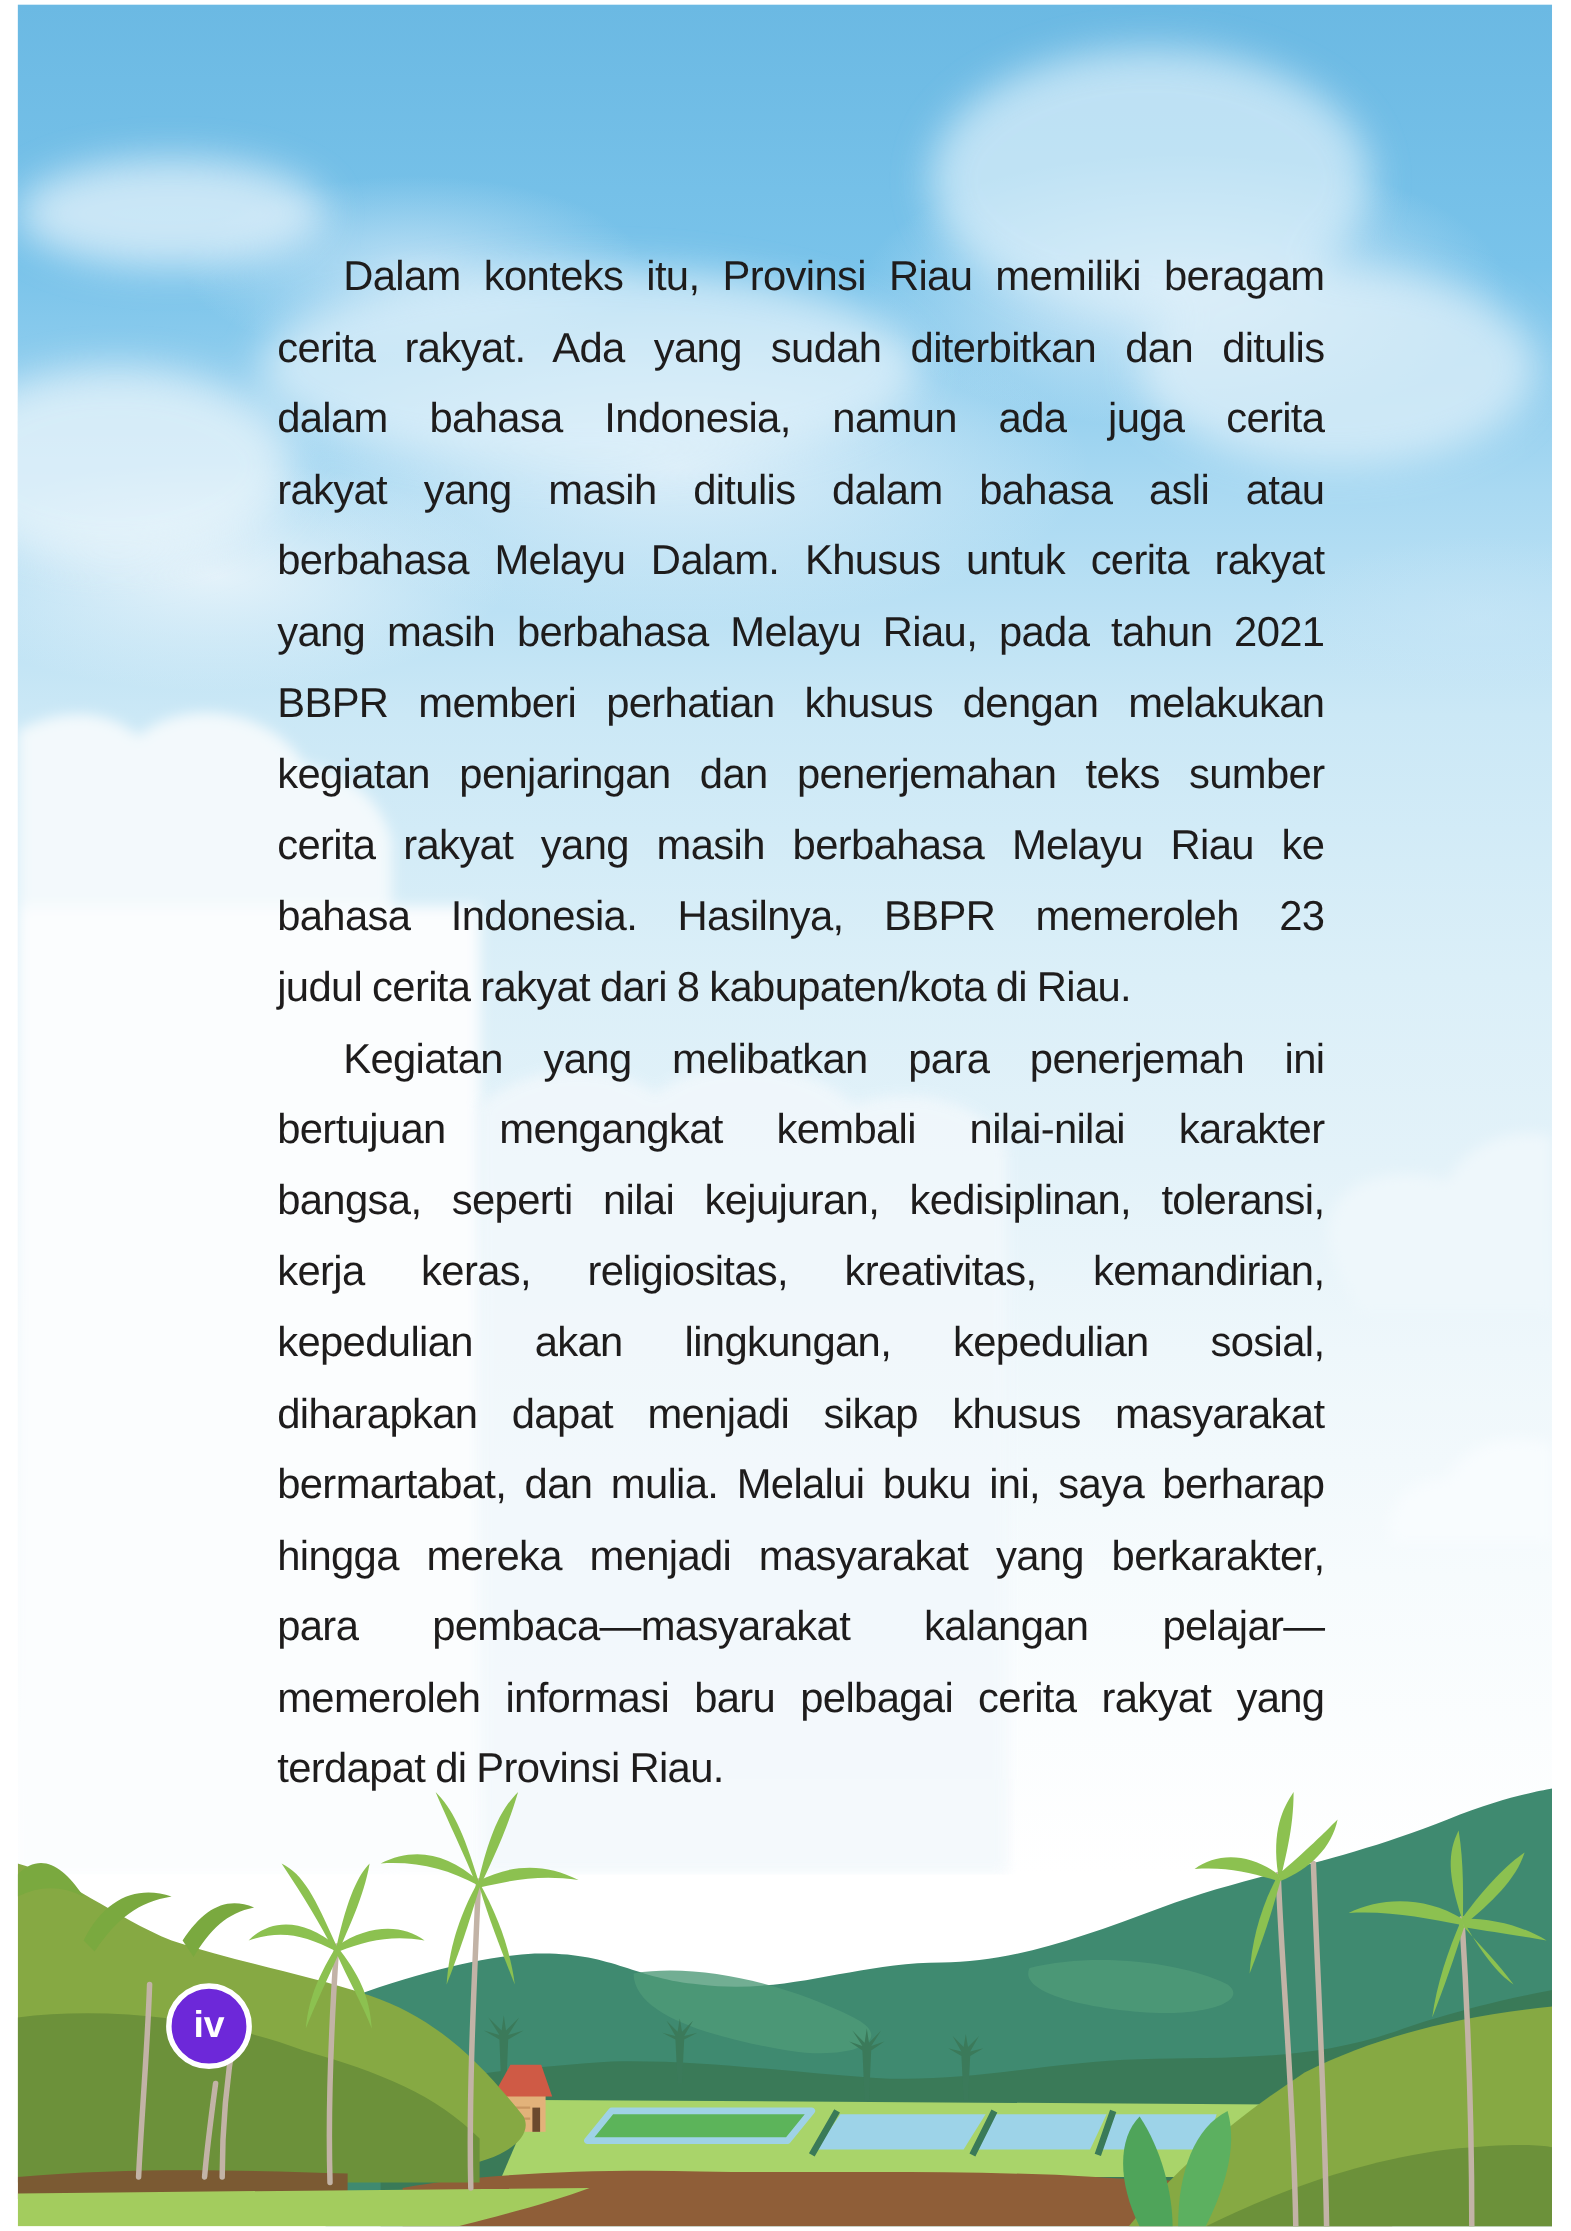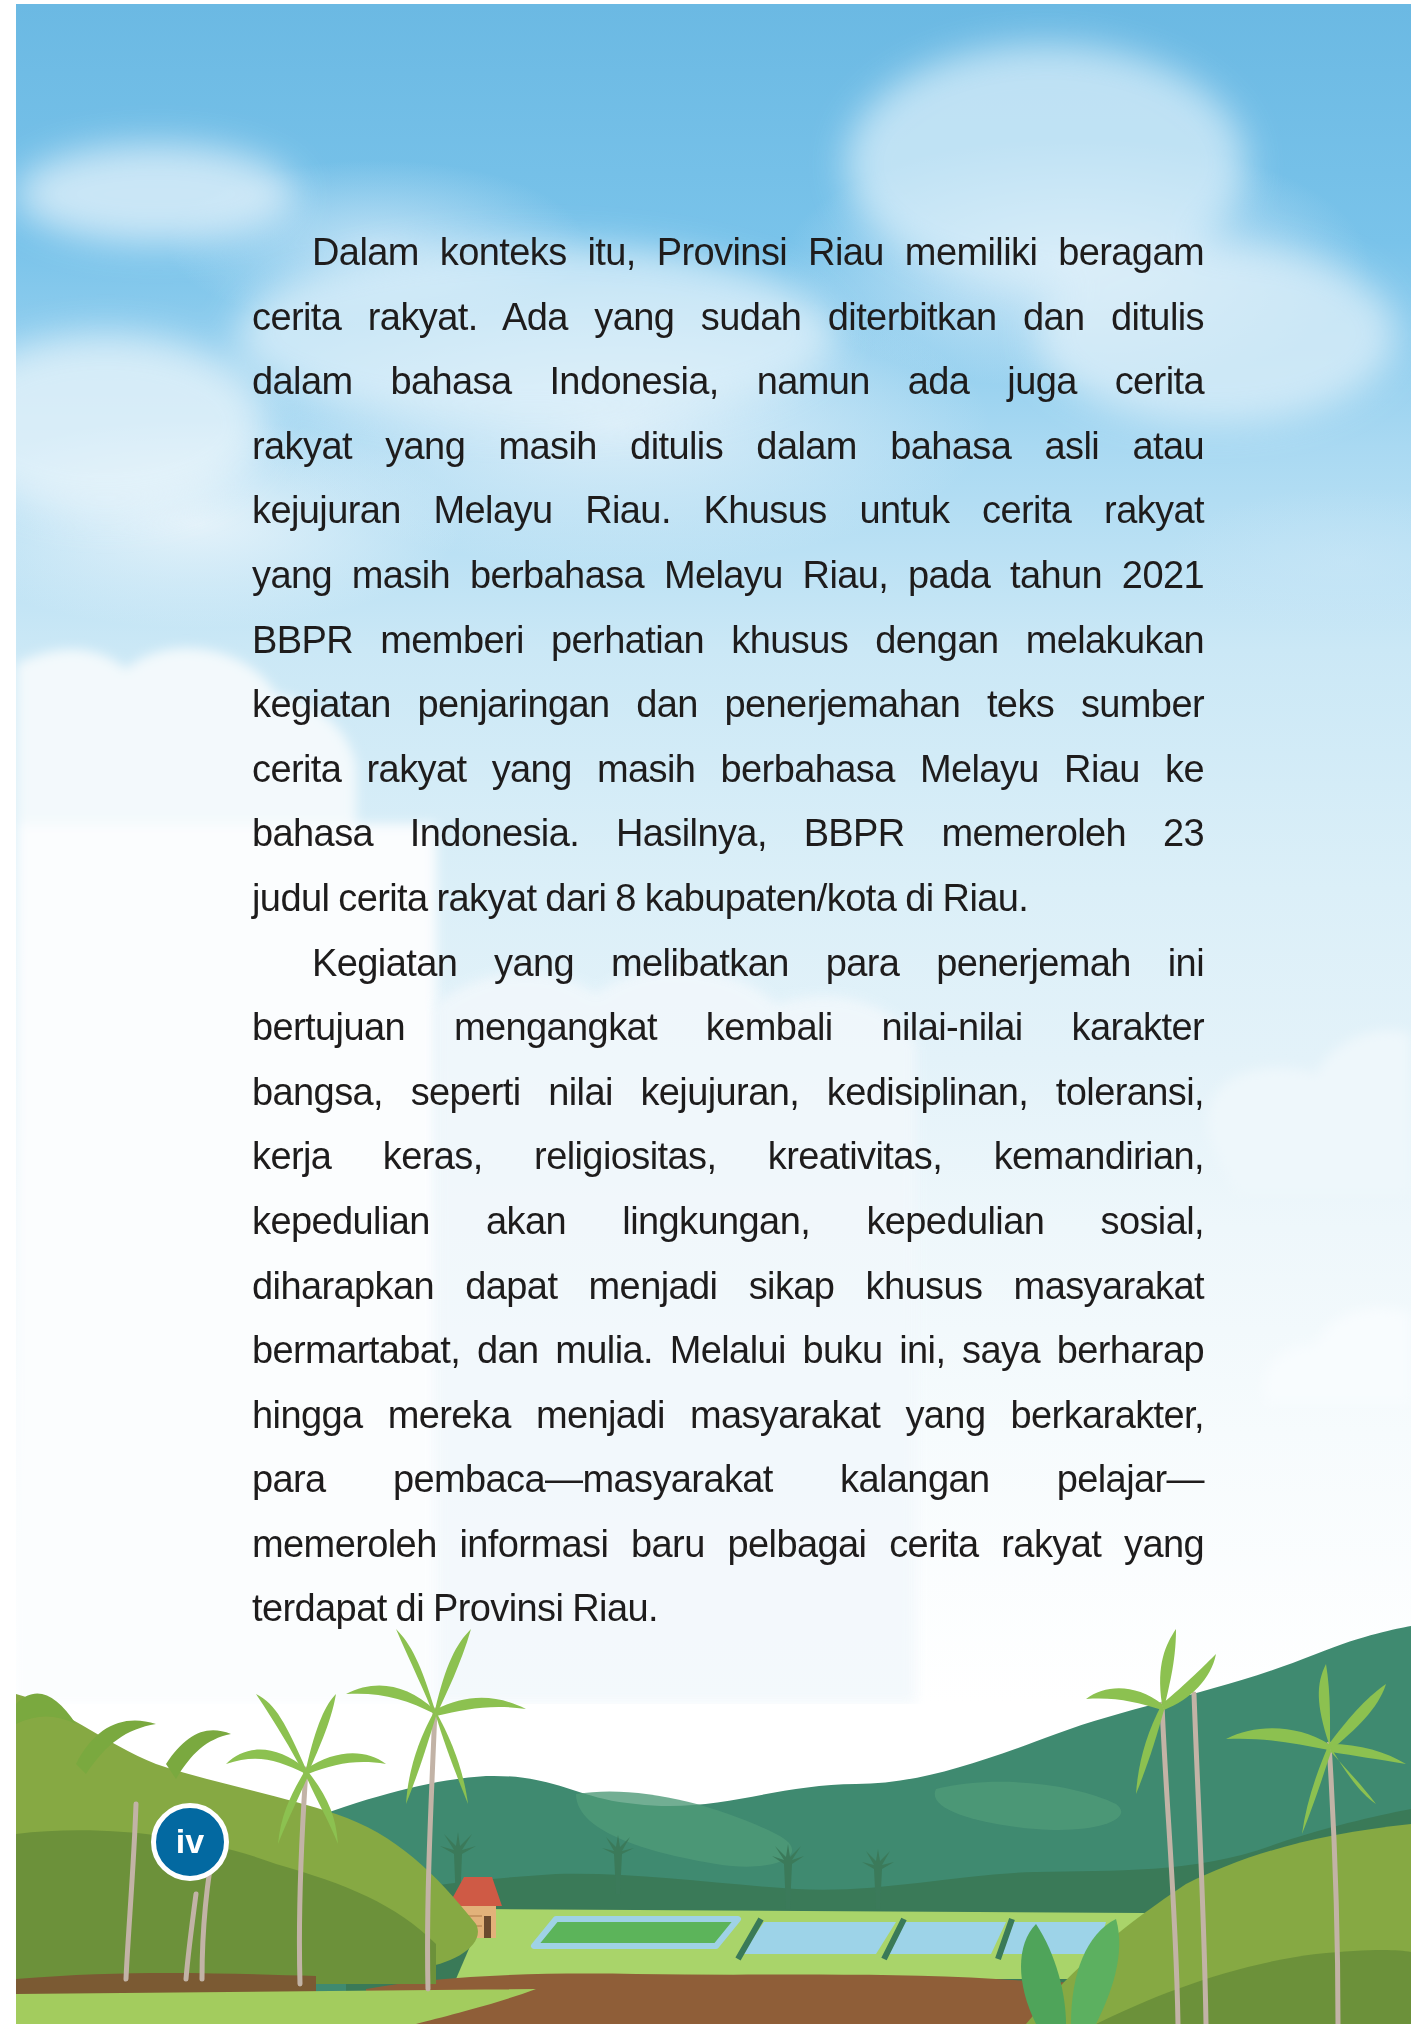--- a/index.html
+++ b/index.html
@@ -28,21 +28,21 @@
     display:block; height:64.6px; line-height:64.6px;
     font-size:38px; white-space:nowrap;
     text-align:justify; text-align-last:justify;
     letter-spacing:-0.6px; word-spacing:-1px;
     transform-origin:left center;
   }
   .line.indent { padding-left:60px; }
   .line.last { text-align-last:left; }
   .page-badge {
     position:absolute; left:135px; top:1799px; width:78px; height:78px;
-    border-radius:50%; background:#0369a1; border:5px solid #ffffff;
+    border-radius:50%; background:#6d28d9; border:5px solid #ffffff;
     box-sizing:border-box; display:flex; align-items:center; justify-content:center;
   }
   .page-badge span {
     font-family:"Liberation Sans", sans-serif; font-weight:bold; color:#ffffff;
     font-size:34px; line-height:1; margin-top:-2px;
   }
 </style>
 </head>
 <body>
 
@@ -170,21 +170,21 @@
       <path d="M150 1760 C170 1730 190 1720 215 1730 C190 1735 175 1750 160 1775 Z"></path>
     </g>
   </svg>
 
   <div class="text-block">
     <div>
       <span class="line indent">Dalam konteks itu, Provinsi Riau memiliki beragam</span>
       <span class="line">cerita rakyat. Ada yang sudah diterbitkan dan ditulis</span>
       <span class="line">dalam bahasa Indonesia, namun ada juga cerita</span>
       <span class="line">rakyat yang masih ditulis dalam bahasa asli atau</span>
-      <span class="line">kejujuran Melayu Riau. Khusus untuk cerita rakyat</span>
+      <span class="line">berbahasa Melayu Dalam. Khusus untuk cerita rakyat</span>
       <span class="line">yang masih berbahasa Melayu Riau, pada tahun 2021</span>
       <span class="line">BBPR memberi perhatian khusus dengan melakukan</span>
       <span class="line">kegiatan penjaringan dan penerjemahan teks sumber</span>
       <span class="line">cerita rakyat yang masih berbahasa Melayu Riau ke</span>
       <span class="line">bahasa Indonesia. Hasilnya, BBPR memeroleh 23</span>
       <span class="line last">judul cerita rakyat dari 8 kabupaten/kota di Riau.</span>
     </div>
     <div>
       <span class="line indent">Kegiatan yang melibatkan para penerjemah ini</span>
       <span class="line">bertujuan mengangkat kembali nilai-nilai karakter</span>

